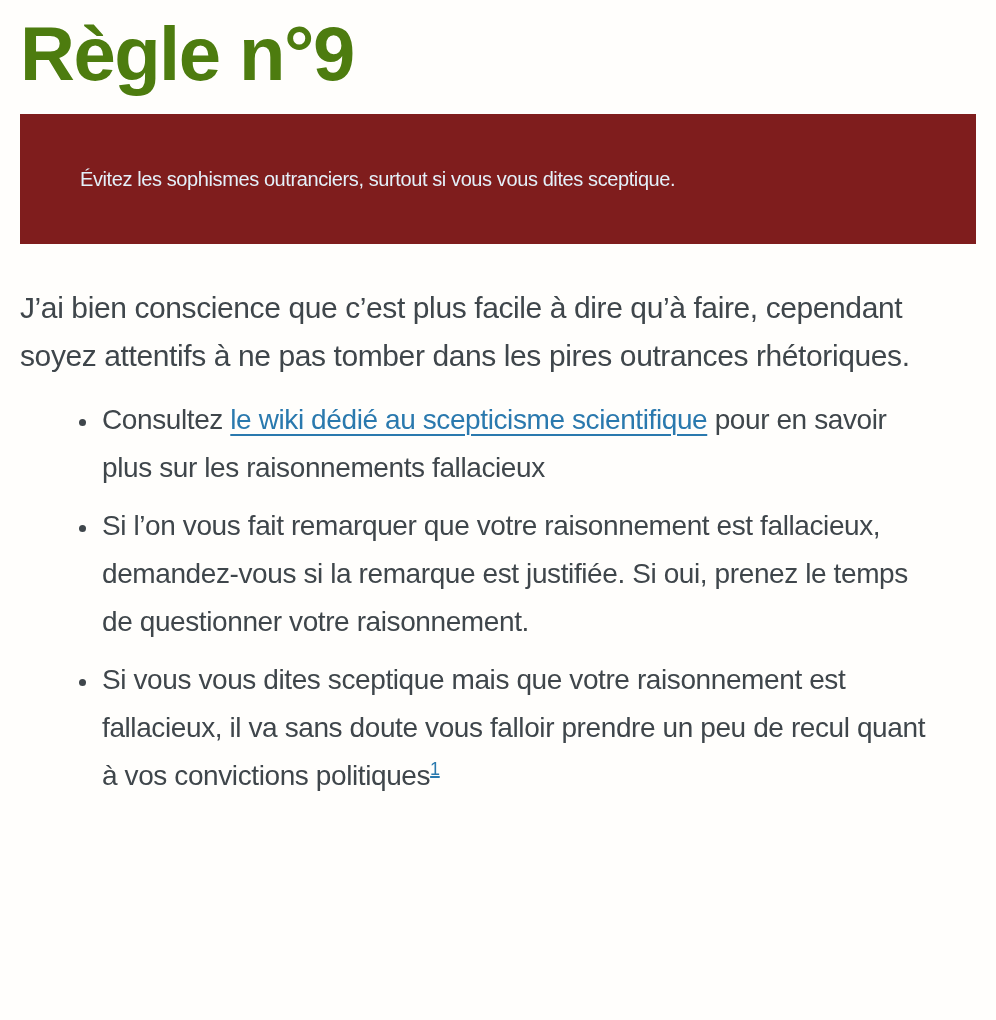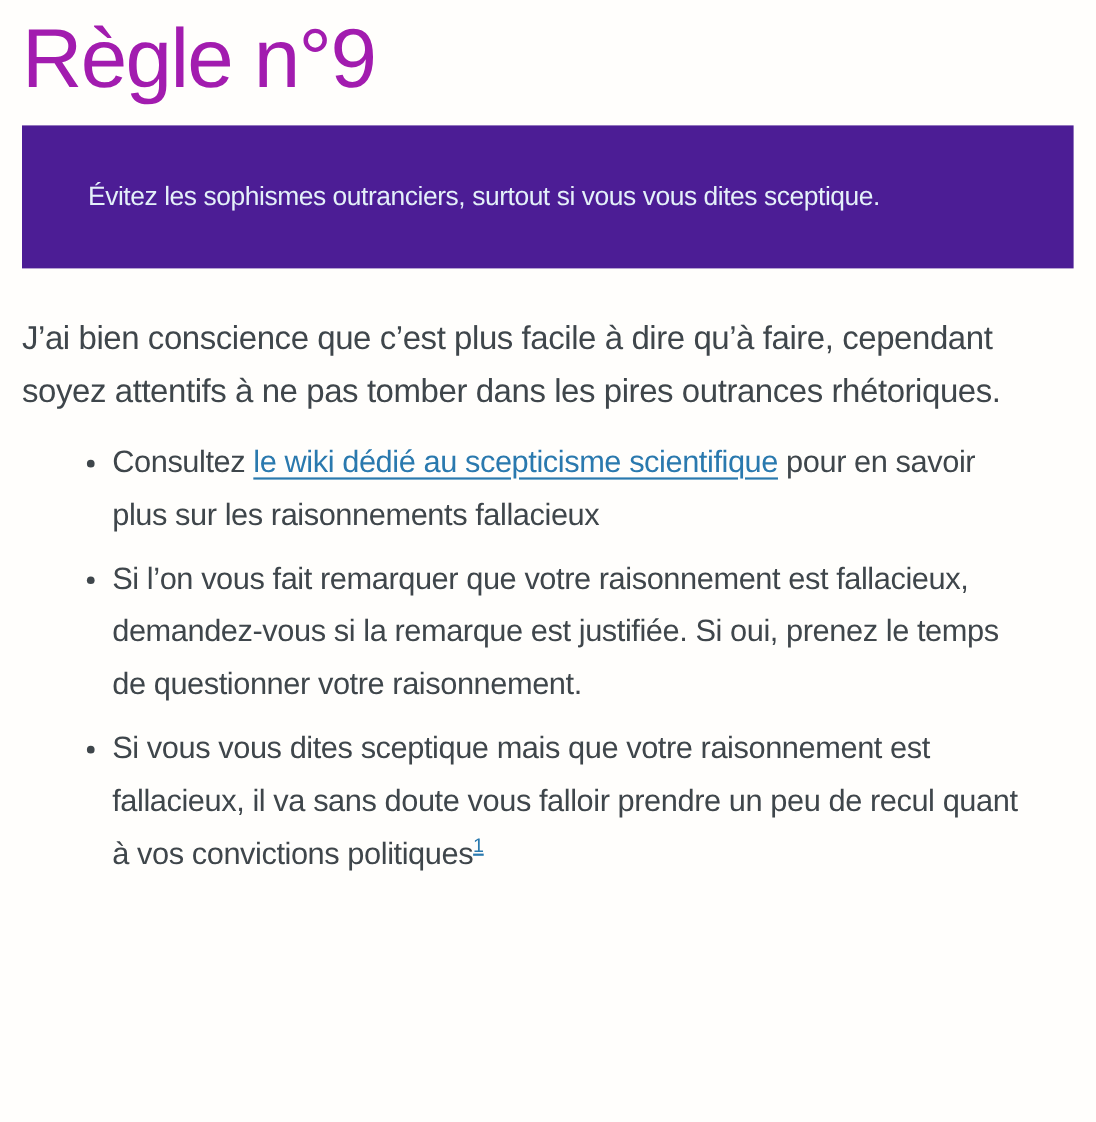--- a/index.html
+++ b/index.html
@@ -15,29 +15,29 @@
   .page {
     box-sizing: border-box;
     width: 996px;
     padding: 0 20px;
   }
   h1.page-title {
     margin: 0 0 14px 0;
     padding-top: 8px;
     font-size: 76px;
     line-height: 92px;
-    font-weight: 400;
+    font-weight: 700;
     letter-spacing: -1.5px;
-    color: #a21caf;
+    color: #4d7c0f;
   }
   .callout {
-    background: #4c1d95;
+    background: #7f1d1d;
     color: #e4f0f9;
     padding: 40px 60px;
-    font-size: 24px;
+    font-size: 20px;
     line-height: 50px;
     letter-spacing: -0.4px;
   }
   .callout p { margin: 0; }
   p.intro {
     margin: 40px 0 0 0;
     font-size: 30px;
     line-height: 48px;
     letter-spacing: -0.4px;
   }

